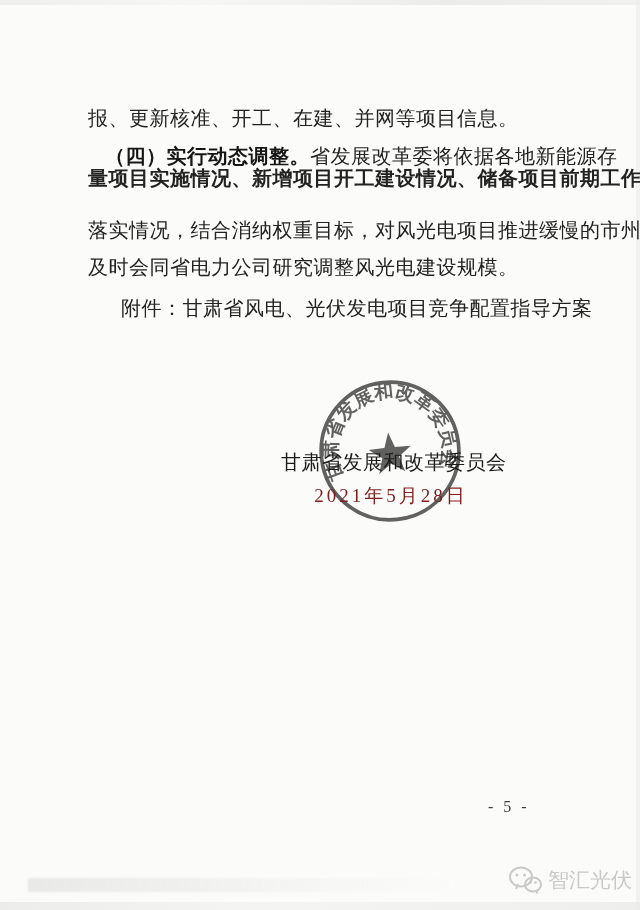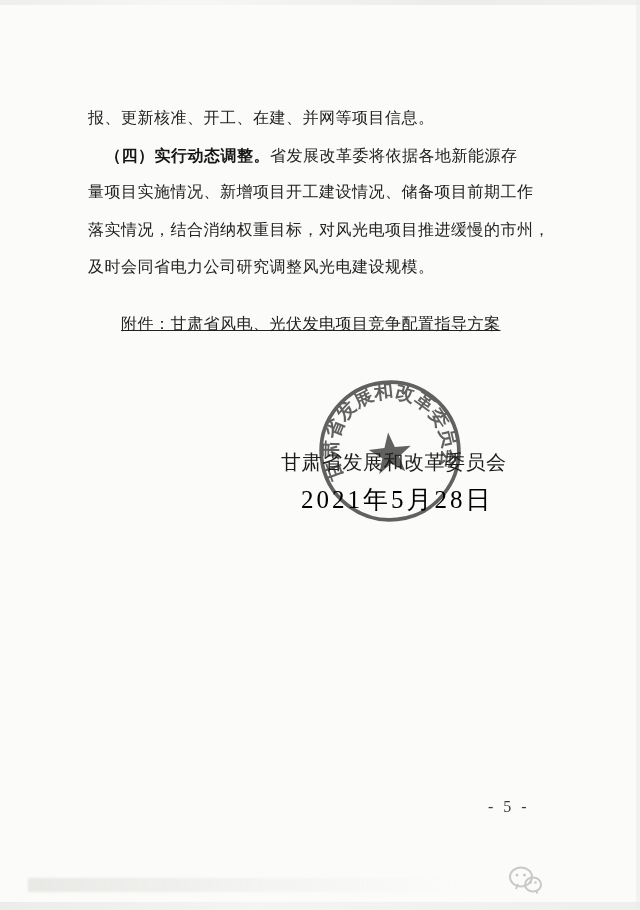--- a/index.html
+++ b/index.html
@@ -12,37 +12,37 @@
   
   .edge-top{position:absolute;top:0;left:0;width:640px;height:5px;
     background:linear-gradient(90deg,#ececea,#f6f6f4 30%,#e9e9e7 70%,#efefed);opacity:.85;}
   .edge-right{position:absolute;top:0;right:0;width:4px;height:910px;background:#ededeb;opacity:.6;}
   .edge-bottom{position:absolute;bottom:0;left:0;width:640px;height:8px;
     background:linear-gradient(90deg,#e7e7e5,#f2f2f0 40%,#eaeae8);opacity:.75;}
   .smudge{position:absolute;left:28px;top:878px;width:430px;height:14px;
     background:linear-gradient(90deg,rgba(185,185,183,.28),rgba(205,205,203,.14) 55%,rgba(205,205,203,0));
     filter:blur(1px);}
   
-  .line{position:absolute;left:88px;font-size:16px;line-height:24px;
+  .line{position:absolute;left:88px;font-size:20px;line-height:24px;
     letter-spacing:.5px;white-space:nowrap;color:#222;}
   .l1{top:106px;}
   .l2{top:144px;padding-left:17px;}
-  .l3{top:180px;}
+  .l3{top:166px;font-weight:bold;}
   .l4{top:218px;}
   .l5{top:255px;text-align:right;}
-  .attachment{top:312px;left:121px;text-decoration:underline;}
+  .attachment{top:296px;left:121px;}
   .lead{font-weight:bold;color:#161616;margin-top:27px;}
   
   .seal{position:absolute;left:316px;top:377px;width:148px;height:148px;
     transform:rotate(-6deg);opacity:.82;mix-blend-mode:multiply;}
   
   .sig-org{position:absolute;left:281px;top:449px;width:220px;text-align:center;
     font-size:20px;letter-spacing:.5px;color:#1c1c1c;white-space:nowrap;}
   .sig-date{position:absolute;left:301px;top:483px;width:180px;text-align:center;
-    font-size:25px;letter-spacing:3px;color:#000000;white-space:nowrap;}
+    font-size:19px;letter-spacing:3px;color:#7f1d1d;white-space:nowrap;}
   
   .page-num{position:absolute;left:488px;top:798px;font-size:16px;
     letter-spacing:3px;color:#3c3c3c;white-space:nowrap;}
   .watermark{position:absolute;left:508px;top:866px;display:flex;
     align-items:center;gap:6px;color:#c9c9c9;font-size:21px;
     font-family:"Liberation Sans","DejaVu Sans",sans-serif;white-space:nowrap;}
 </style>
 </head>
 <body>
 
@@ -88,15 +88,16 @@
         <ellipse cx="25" cy="18.5" rx="8" ry="7"></ellipse>
         <path d="M29.5 27.5 L28 24.5"></path>
       </g>
       <g fill="#c9c9c9">
         <circle cx="9" cy="9" r="1.5"></circle>
         <circle cx="16.5" cy="9" r="1.5"></circle>
         <circle cx="22.5" cy="16.5" r="1.3"></circle>
         <circle cx="27.5" cy="16.5" r="1.3"></circle>
       </g>
     </svg>
+    <span>智汇光伏</span>
   </div>
 
 </div>
 
 </body></html>

